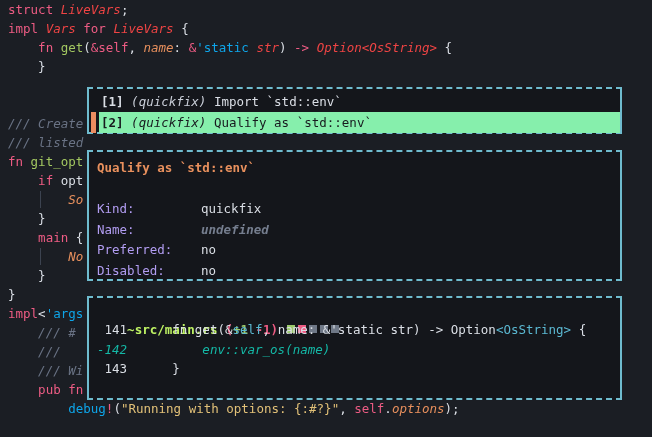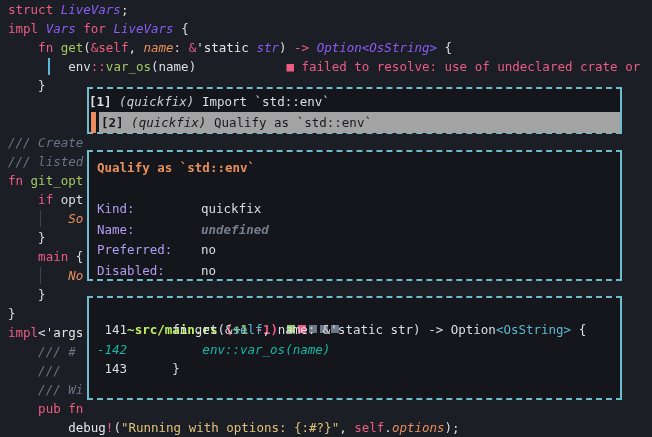--- a/index.html
+++ b/index.html
@@ -6,42 +6,42 @@
   body{
     width:652px;height:437px;overflow:hidden;position:relative;
     background:#1b1e24;color:#dbdfe6;
     font-family:"DejaVu Sans Mono",monospace;font-size:12.5px;
   }
   
   .code-layer{position:absolute;inset:0;padding-left:8px;}
   .code-line{position:relative;height:19px;line-height:19px;white-space:pre;}
   .tok-kw{color:#ee5c84;}
   .tok-fn{color:#a3c861;}
-  .tok-ty{color:#8b5cf6;font-style:italic;}
+  .tok-ty{color:#ef4444;font-style:italic;}
   .tok-cy{color:#5bb8d2;}
-  .tok-pu{color:#e5e5e5;}
+  .tok-pu{color:#0ea5e9;}
   .tok-or{color:#e8905d;font-style:italic;}
   .tok-st{color:#e2c178;}
   .tok-cm{color:#6a7385;font-style:italic;}
   .tok-tx{color:#dbdfe6;}
   .tok-mi{color:#14b8a6;font-style:italic;}
   .tok-pl{color:#9cc96b;font-style:italic;}
   .bar{position:absolute;top:1px;height:17px;width:2px;}
   .bar-cursor{background:#5bb8d2;}
   .bar-guide{background:#3c4350;width:1px;}
   
   .popup{
     position:absolute;background:#14161b;box-sizing:border-box;
     border:2px solid #6fbccf;border-style:dashed solid;
   }
   #menu{left:87px;top:87px;width:535px;height:47px;padding-top:2px;}
-  .menu-item{position:relative;height:21px;line-height:21px;white-space:pre;color:#dbdfe6;}
+  .menu-item{position:relative;height:21px;line-height:21px;white-space:pre;padding-left:12px;color:#dbdfe6;}
   .menu-item .mi-num{font-weight:bold;}
   .menu-item .mi-kind{font-style:italic;color:#c9ced8;}
-  .menu-item.selected{margin-left:10px;padding-left:2px;background:#a3a3a3;color:#17191e;}
+  .menu-item.selected{margin-left:10px;padding-left:2px;background:#86efac;color:#17191e;}
   .menu-item.selected .mi-kind{color:#17191e;}
   .menu-item.selected::before{
     content:"";position:absolute;left:-8px;top:0;width:5px;height:100%;background:#ec8d60;
   }
   #details{left:87px;top:150px;width:535px;height:131px;padding:6px 8px;}
   .detail-title{font-weight:bold;color:#e8905d;height:20.5px;line-height:20.5px;white-space:pre;}
   .detail-spacer{height:20.5px;}
   .detail-row{height:20.5px;line-height:20.5px;white-space:pre;}
   .d-label{color:#b29df2;display:inline-block;width:104px;}
   .d-value{color:#dbdfe6;margin-top:44px;}
@@ -55,21 +55,20 @@
   .sq{display:inline-block;width:8px;height:8px;margin-right:3px;transform:translateY(-1px);}
   #diff .code-line{height:19.8px;line-height:19.8px;}
 </style>
 </head>
 <body>
 
 <div class="code-layer" id="code-editor">
     <div class="code-line"><span class="tok-kw">struct </span><span class="tok-ty">LiveVars</span><span class="tok-tx">;</span></div>
     <div class="code-line"><span class="tok-kw">impl </span><span class="tok-ty">Vars </span><span class="tok-kw">for </span><span class="tok-ty">LiveVars</span><span class="tok-tx"> {</span></div>
     <div class="code-line"><span class="tok-tx">    </span><span class="tok-kw">fn </span><span class="tok-fn">get</span><span class="tok-tx">(</span><span class="tok-kw">&amp;self</span><span class="tok-tx">, </span><span class="tok-or">name</span><span class="tok-tx">: </span><span class="tok-kw">&amp;</span><span class="tok-pu">'static </span><span class="tok-ty">str</span><span class="tok-tx">) </span><span class="tok-kw">-&gt; </span><span class="tok-ty">Option&lt;OsString&gt;</span><span class="tok-tx"> {</span></div>
-    <div class="code-line"><span class="bar bar-cursor" style="left: 40px;"></span><span class="tok-tx">        </span><span class="tok-tx">env</span><span class="tok-kw">::</span><span class="tok-fn">var_os</span><span class="tok-tx">(name)</span><span class="tok-tx">            </span><span class="tok-kw">■ </span><span class="tok-kw">failed to resolve: use of undeclared crate or</span></div>
     <div class="code-line"><span class="tok-tx">    }</span></div>
     <div class="code-line"></div>
     <div class="code-line"></div>
     <div class="code-line"><span class="tok-cm">/// Create</span></div>
     <div class="code-line"><span class="tok-cm">/// listed</span></div>
     <div class="code-line"><span class="tok-kw">fn </span><span class="tok-fn">git_opt</span></div>
     <div class="code-line"><span class="tok-tx">    </span><span class="tok-kw">if </span><span class="tok-tx">opt</span></div>
     <div class="code-line"><span class="bar bar-guide" style="left: 32px;"></span><span class="tok-tx">        </span><span class="tok-or">So</span></div>
     <div class="code-line"><span class="tok-tx">    }</span></div>
     <div class="code-line"><span class="tok-tx">    </span><span class="tok-kw">main </span><span class="tok-tx">{</span></div>

